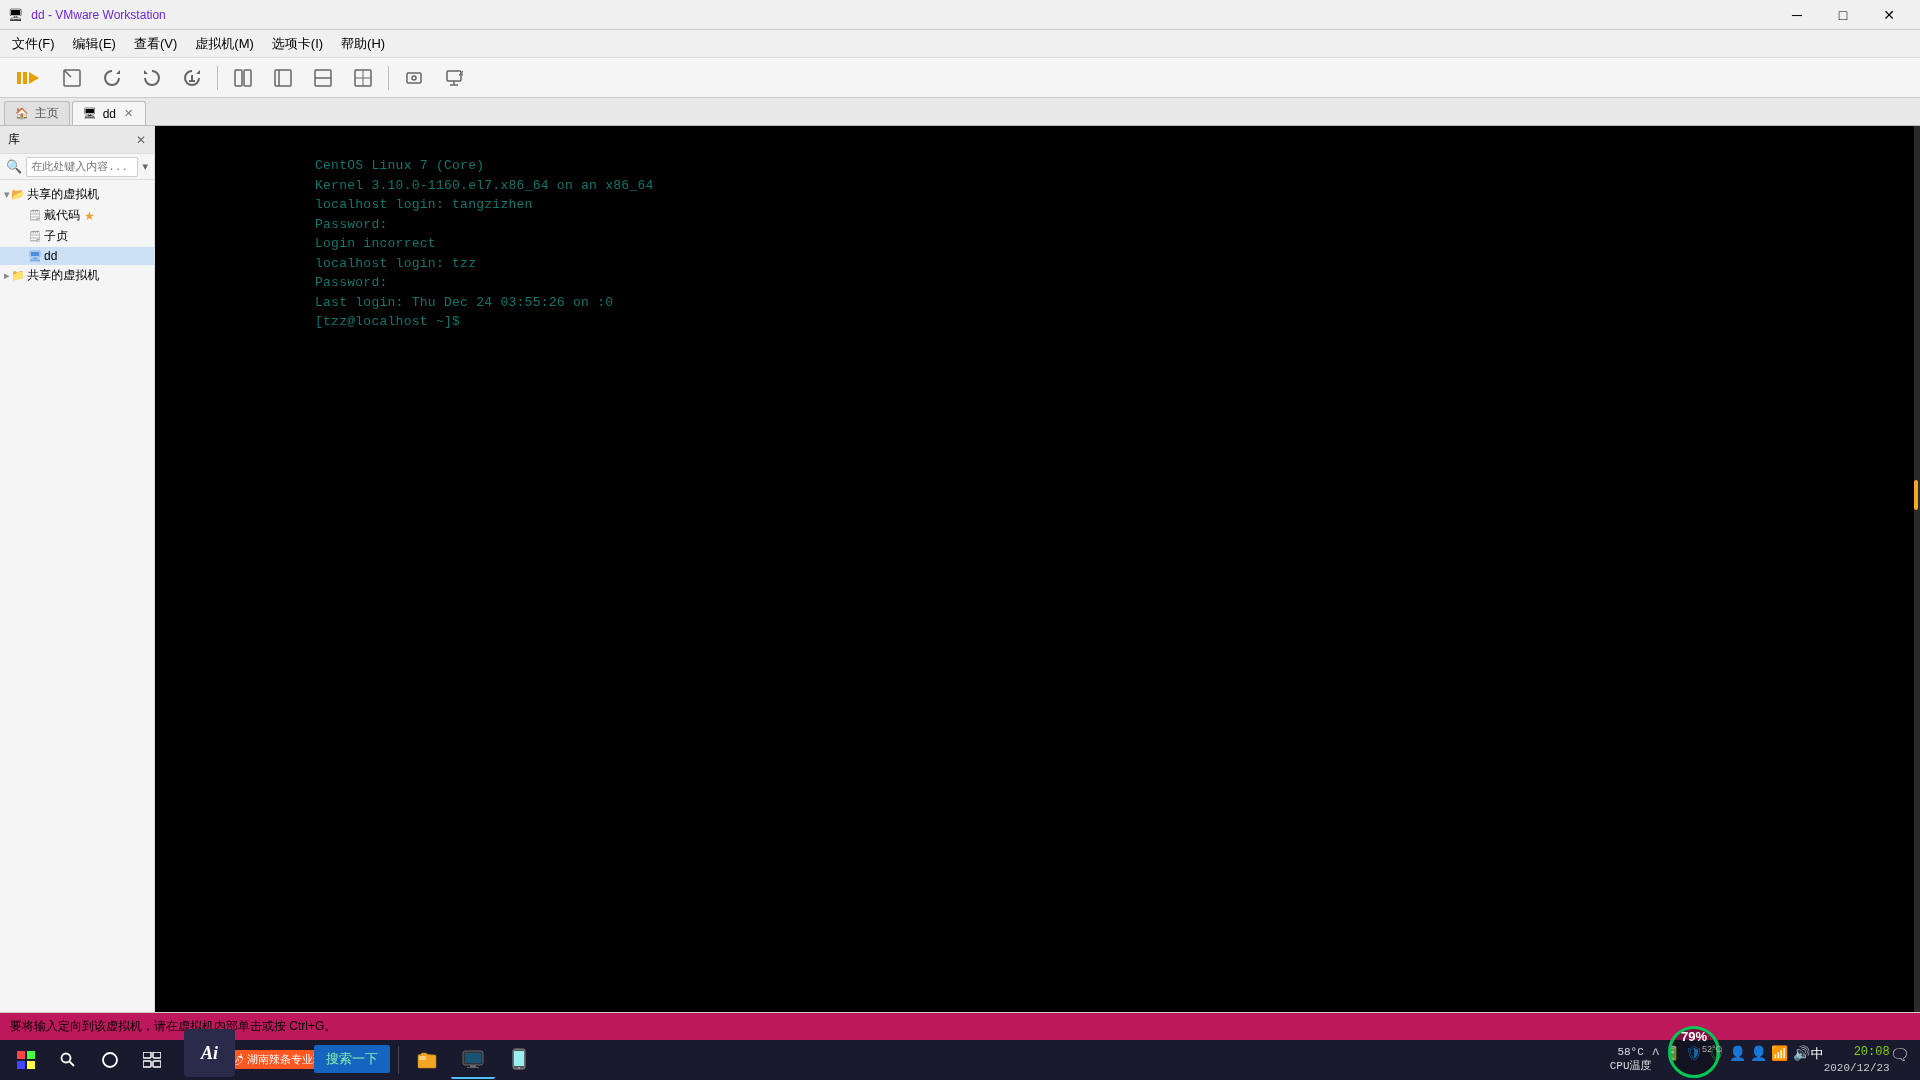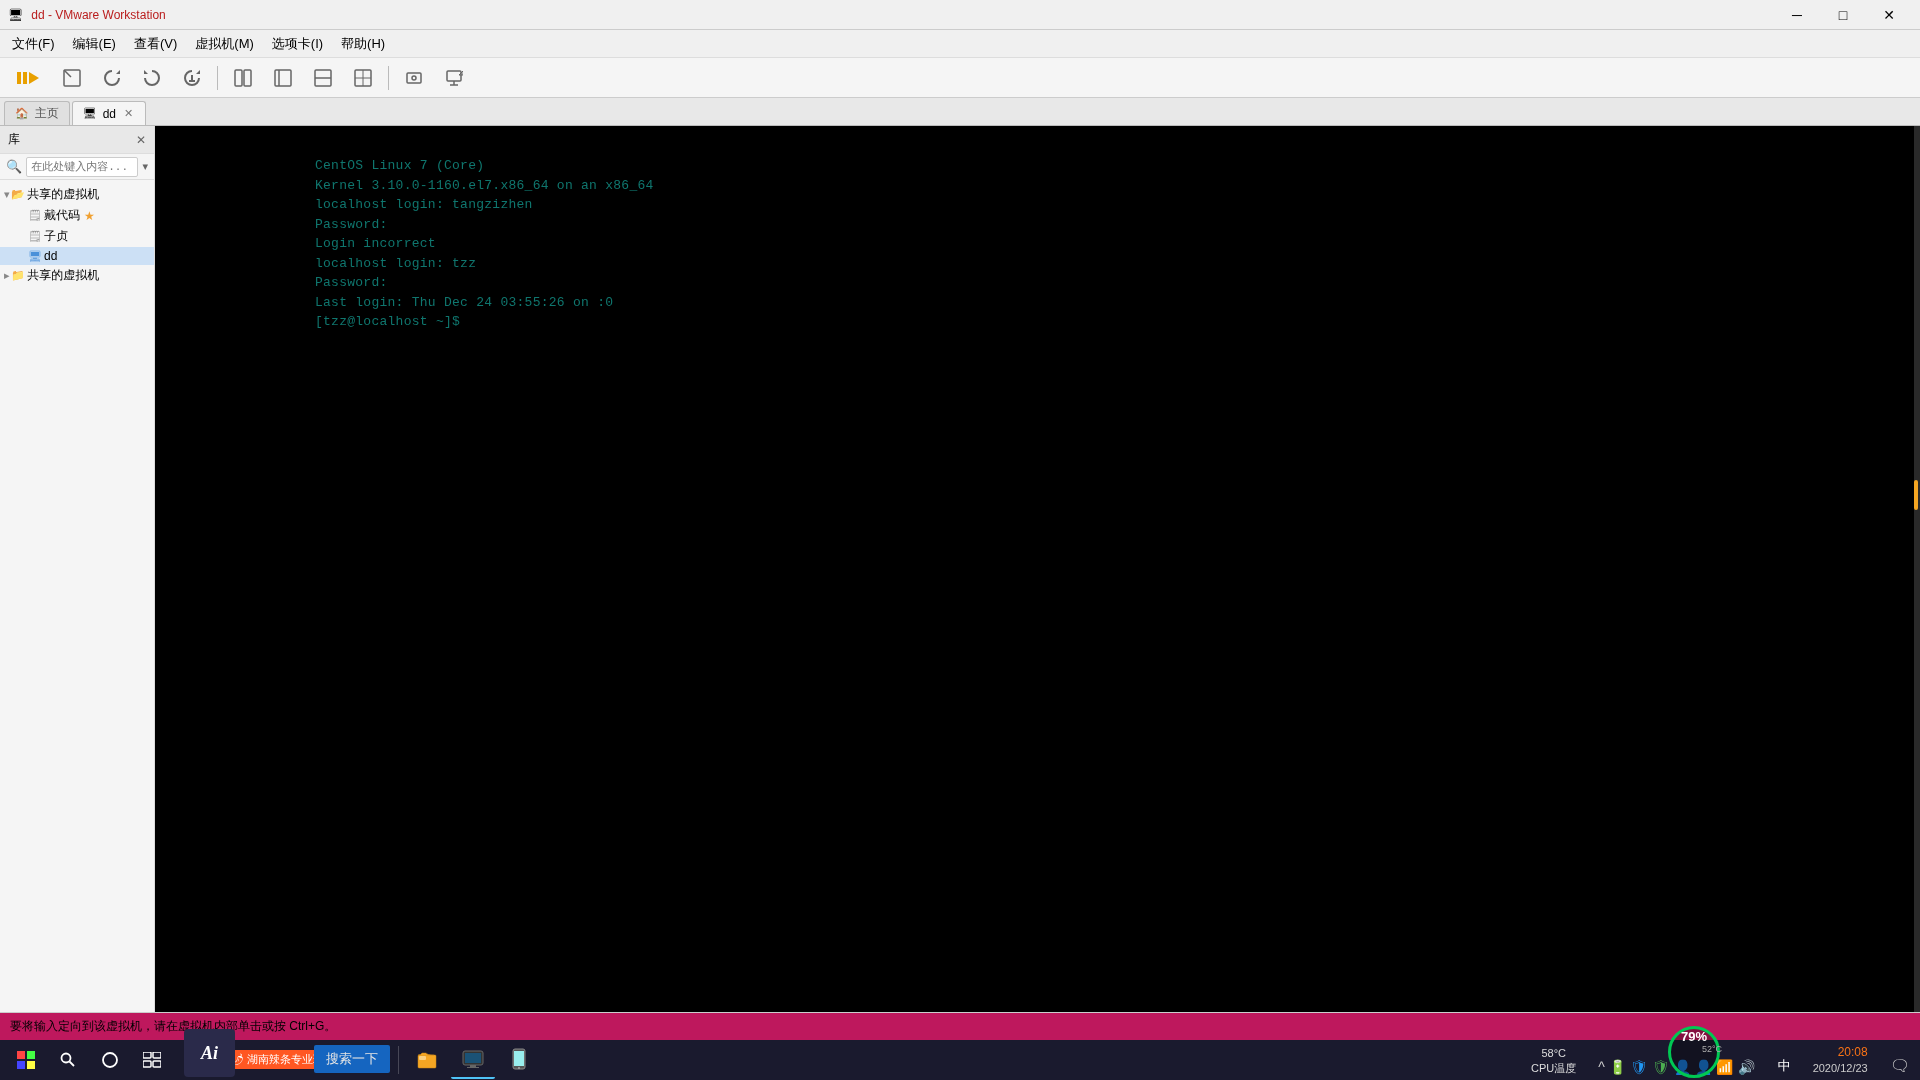--- a/index.html
+++ b/index.html
@@ -25,21 +25,21 @@
       border-bottom: 1px solid #ccc;
       flex-shrink: 0;
     }
     .title-bar-left {
       display: flex;
       align-items: center;
       gap: 8px;
     }
     .title-bar-title {
       font-size: 12px;
-      color: #b91c1c;
+      color: #6d28d9;
     }
     .title-bar-controls {
       display: flex;
       gap: 0;
     }
     .title-btn {
       width: 46px;
       height: 30px;
       display: flex;
       align-items: center;
@@ -321,54 +321,55 @@
       cursor: pointer;
       border-radius: 2px;
       font-size: 20px;
       border-bottom: 2px solid transparent;
     }
     .taskbar-app.active { border-bottom-color: #4fc3f7; }
 
     
     .search-task-btn {
       background: #1565c0;
-      color: #e5e5e5;
+      color: #86efac;
       border: none;
       border-radius: 2px;
       padding: 4px 12px;
       font-size: 13px;
       cursor: pointer;
       height: 28px;
     }
 
     .taskbar-right {
       display: flex;
-      align-items: flex-end;
-      gap: 22px;
+      align-items: flex-start;
+      gap: 0;
       padding: 0 10px;
       margin-left: auto;
       color: #ddd;
       font-size: 11px;
+      font-family: Liberation Mono, monospace;
     }
     .system-tray {
       display: flex;
       align-items: center;
       gap: 4px;
     }
     .tray-icon {
       color: #ccc;
       font-size: 14px;
       cursor: pointer;
     }
     .clock-area {
       text-align: right;
       line-height: 1.3;
       cursor: pointer;
     }
-    .clock-time { font-size: 12px; color: #f97316; }
+    .clock-time { font-size: 12px; color: #84cc16; }
     .clock-date { font-size: 11px; color: #ccc; }
 
     .cpu-widget {
       width: 52px;
       height: 52px;
       border-radius: 50%;
       border: 3px solid #00c853;
       display: flex;
       flex-direction: column;
       align-items: center;

